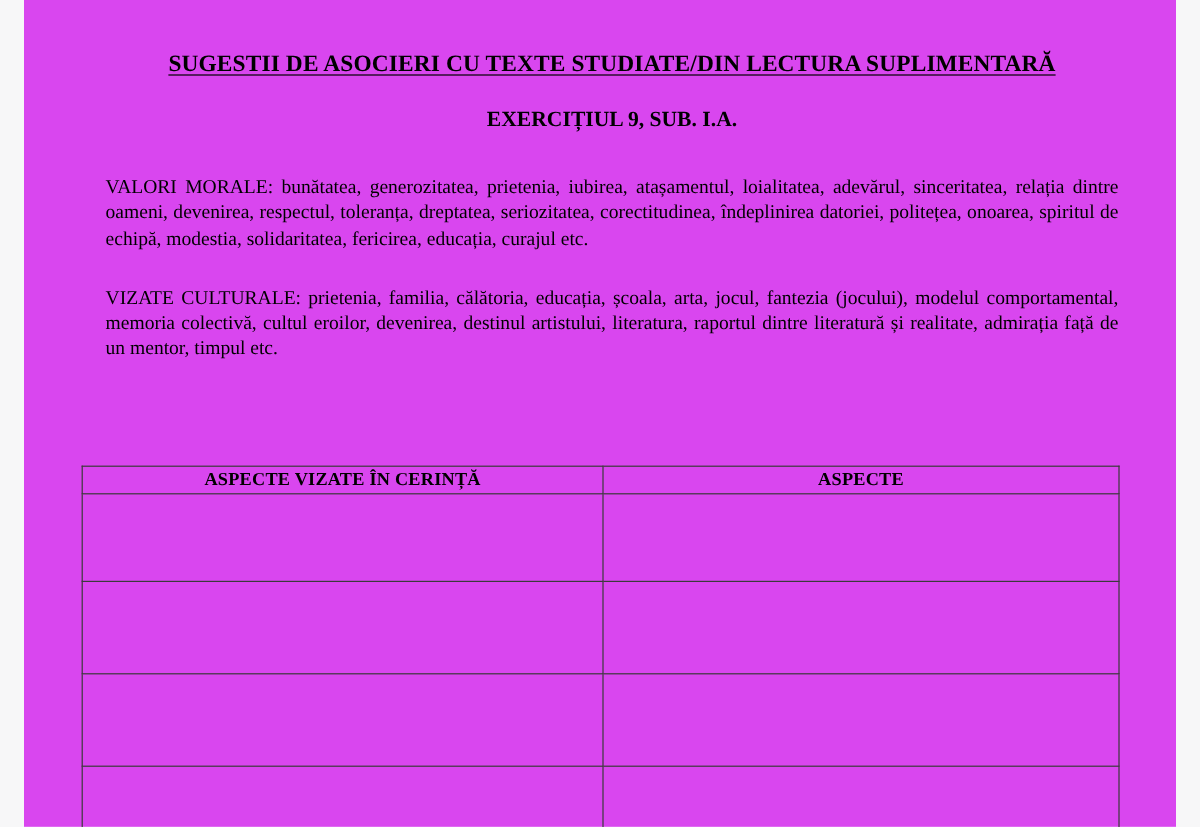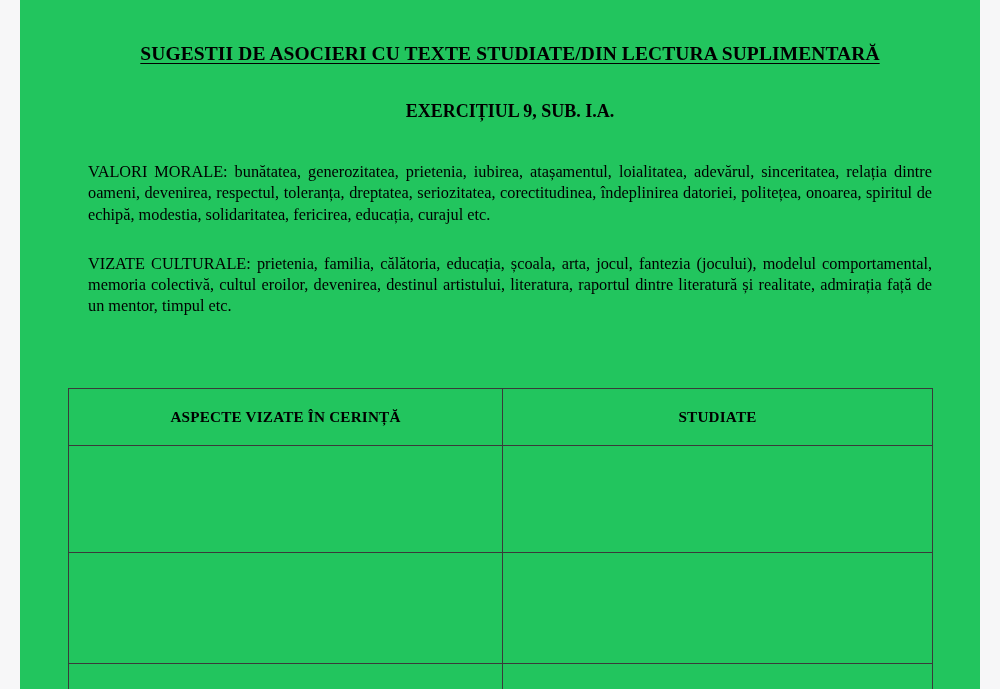--- a/index.html
+++ b/index.html
@@ -13,21 +13,21 @@
     font-family: "Liberation Serif", "DejaVu Serif", serif;
     color: #000;
     overflow: hidden;
   }
   .page {
     position: absolute;
     left: 20px;
     top: 0;
     width: 960px;
     height: 689px;
-    background: #22c55e;
+    background: #d946ef;
     box-sizing: border-box;
   }
   .content {
     position: absolute;
     left: 56px;
     top: 0;
     width: 868px;
   }
 
   
@@ -38,21 +38,21 @@
     font-size: 19.5px;
     font-weight: bold;
     letter-spacing: 0.1px;
     line-height: 1.2;
   }
   .title-main span.u {
     text-decoration: underline;
     text-underline-offset: 3px;
   }
   .title-sub {
-    margin: 16px;
+    margin: 4px;
     padding-top: 20px;
     text-align: center;
     font-size: 18px;
     font-weight: bold;
     line-height: 1.2;
   }
 
   
   .para {
     margin: 12px;
@@ -80,21 +80,21 @@
   table.assoc {
     border-collapse: collapse;
     width: 864px;
     table-layout: fixed;
   }
   table.assoc col.c1 { width: 434px; }
   table.assoc col.c2 { width: 430px; }
   table.assoc th,
   table.assoc td {
     border: 1.6px solid #3a3a3a;
-    padding: 17px;
+    padding: 0;
     vertical-align: top;
   }
   table.assoc th {
     height: 22px;
     text-align: center;
     font-size: 15.2px;
     font-weight: bold;
     letter-spacing: 0.2px;
     line-height: 22px;
     white-space: nowrap;
@@ -122,21 +122,21 @@
 
   <div class="tbl-wrap">
     <table class="assoc">
       <colgroup>
           <col class="c1">
           <col class="c2">
         </colgroup>
       <thead>
         <tr>
           <th>ASPECTE VIZATE ÎN CERINȚĂ</th>
-          <th>STUDIATE</th>
+          <th>ASPECTE</th>
         </tr>
       </thead>
       <tbody>
         <tr>
           <td class="r-tall"></td>
           <td class="r-tall"></td>
         </tr>
         <tr>
           <td class="r-med"></td>
           <td class="r-med"></td>

